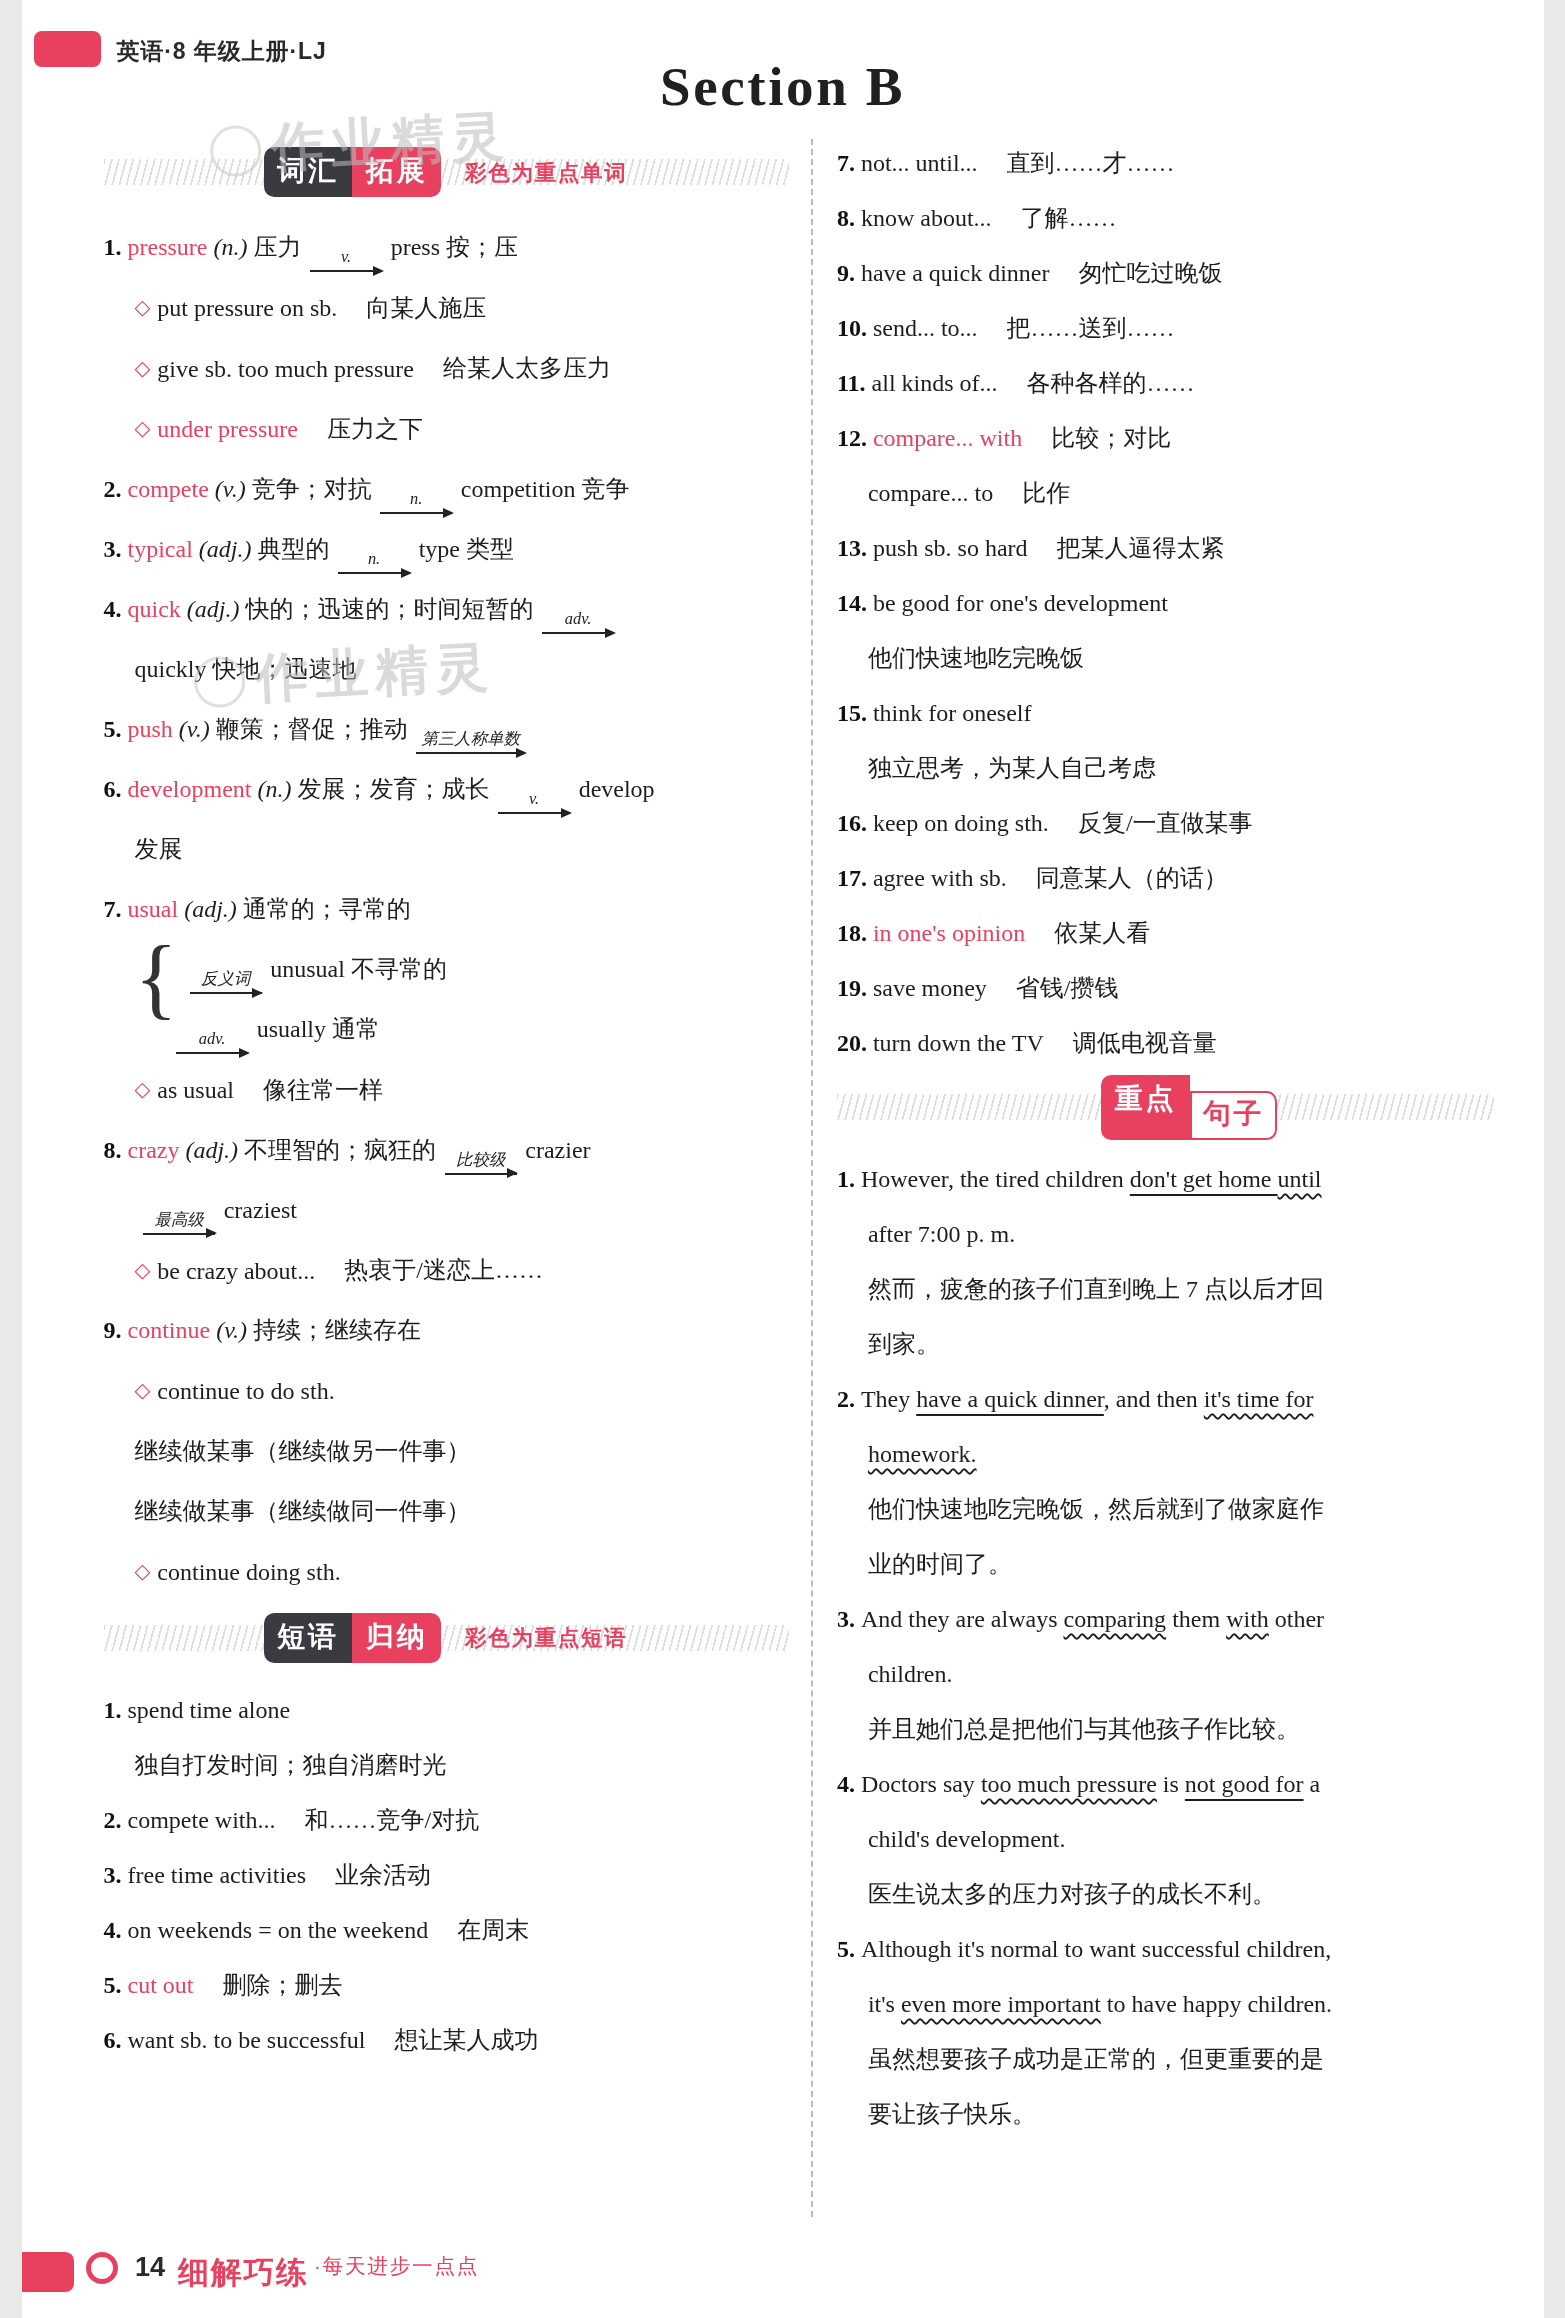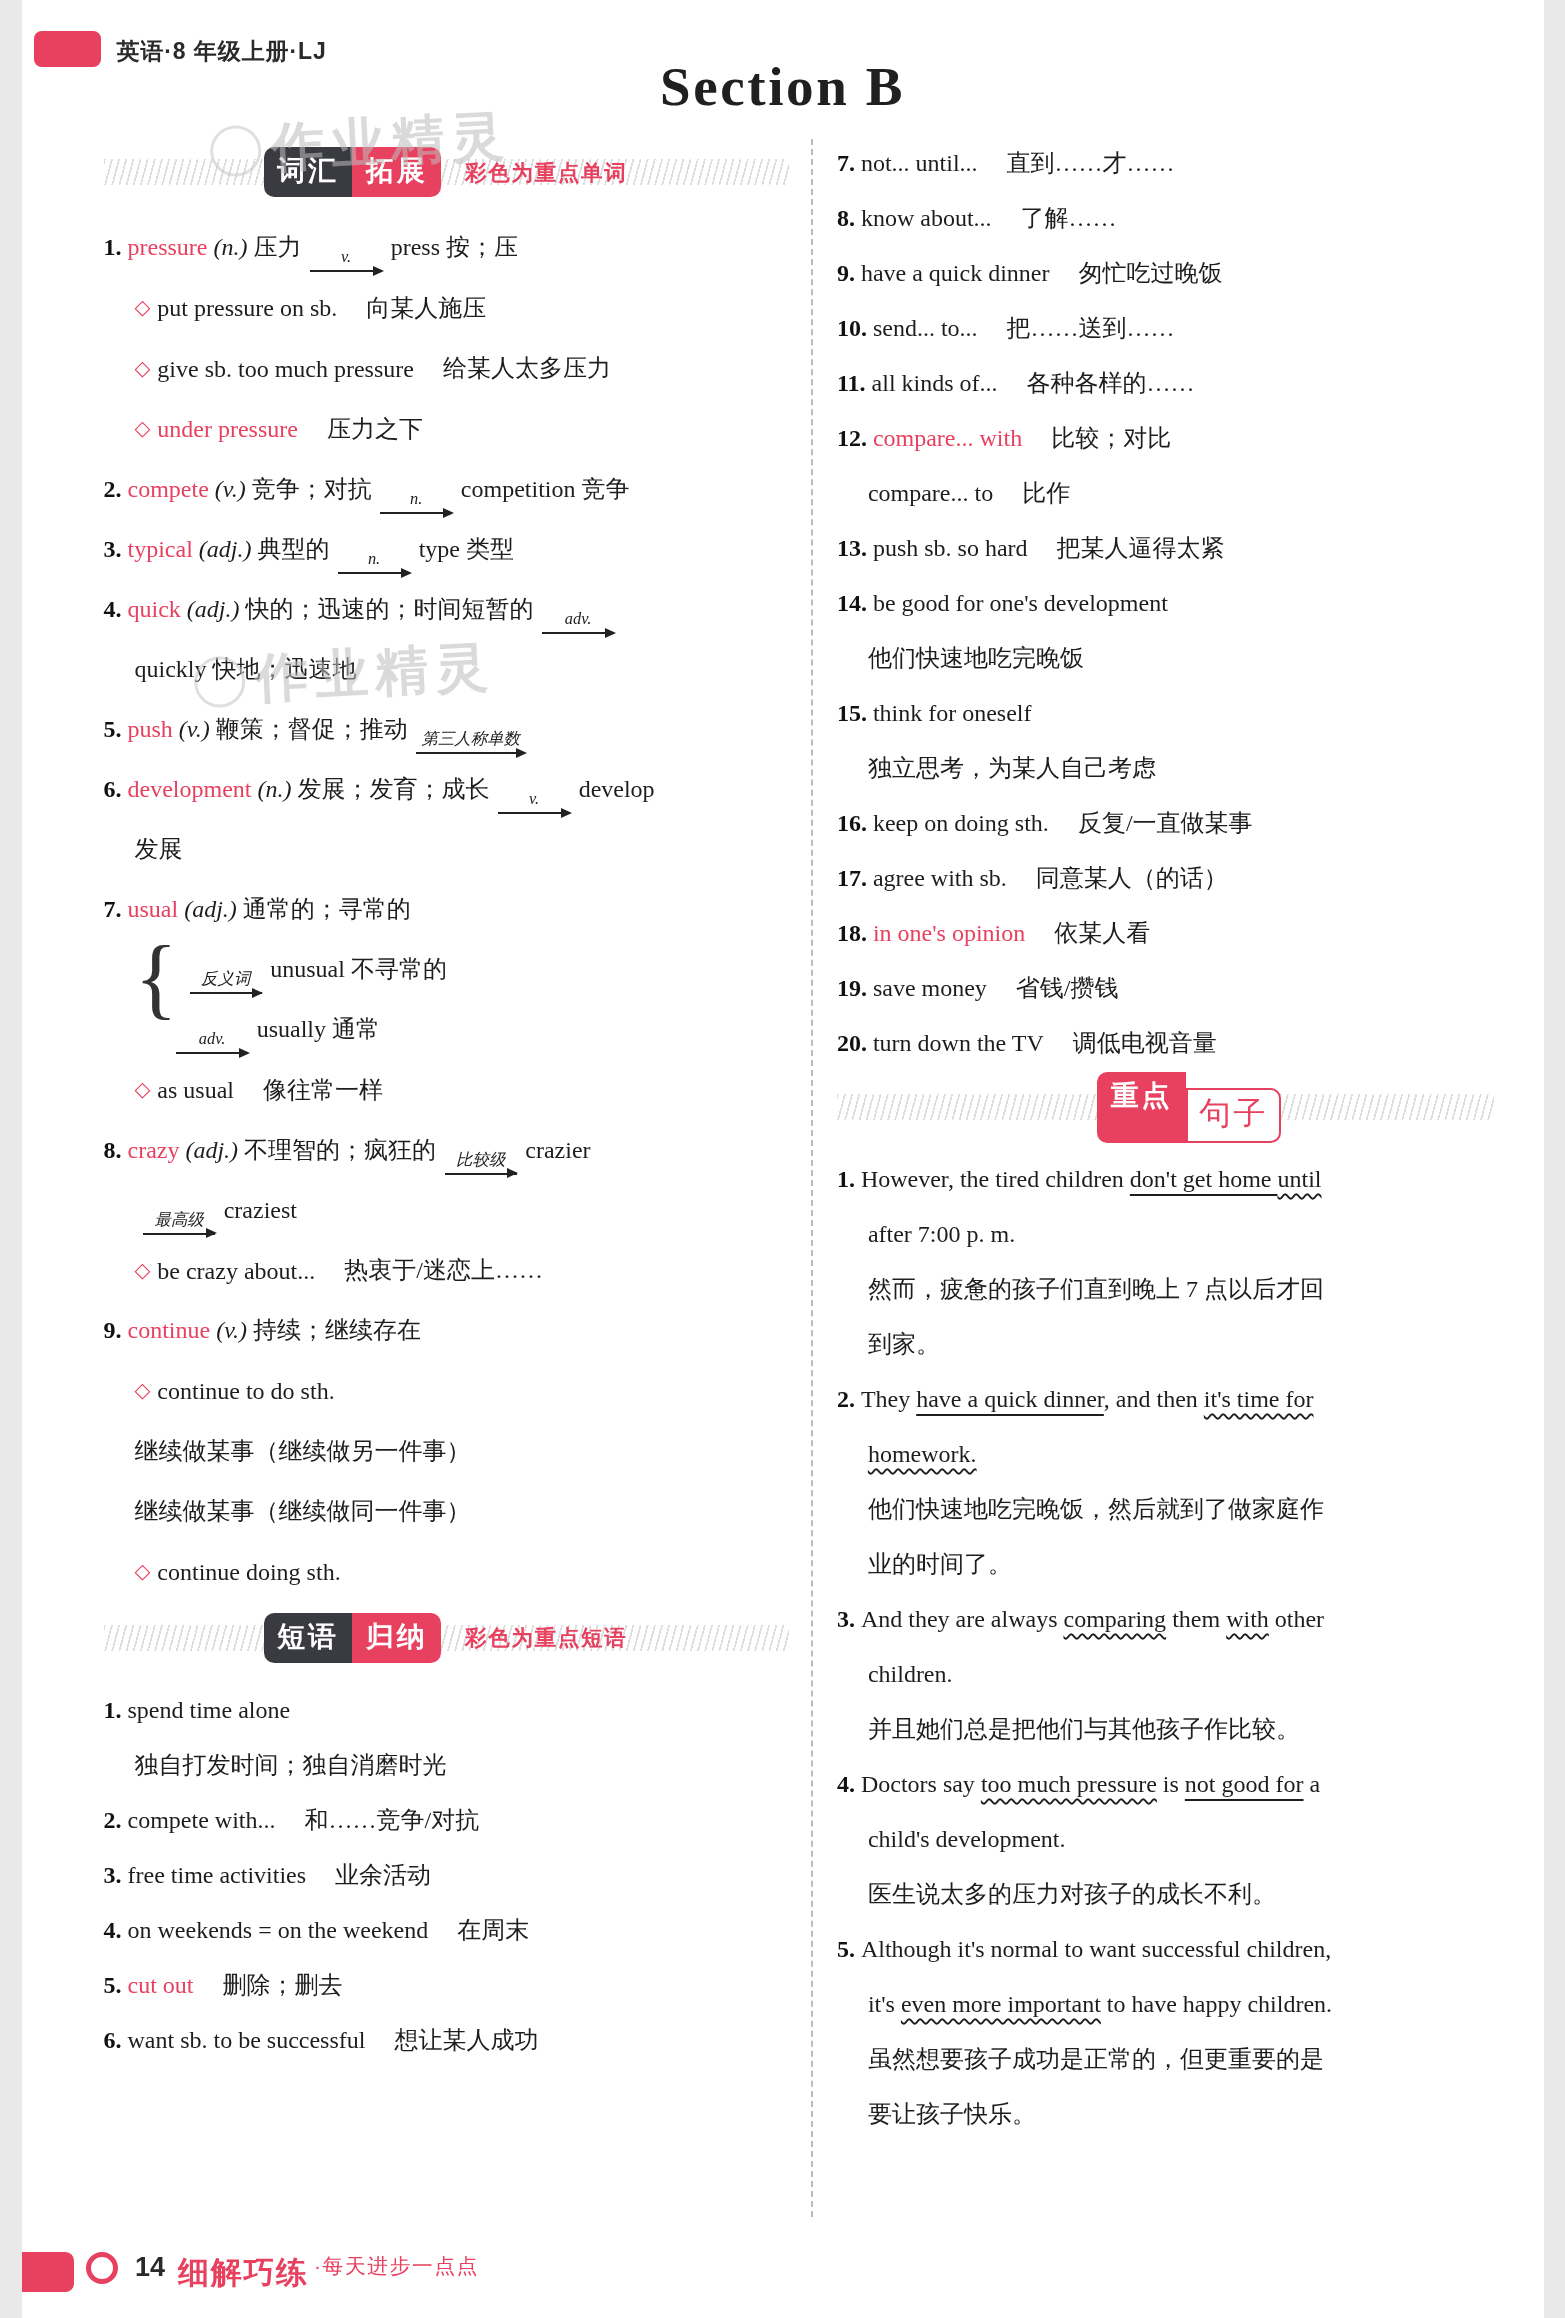--- a/index.html
+++ b/index.html
@@ -29,21 +29,21 @@
   .col-right{flex:1 1 auto;min-width:0;}
   
   .badge-row{position:relative;height:69px;display:flex;align-items:center;margin:1.7px 0 10.3px;}
   .hatch{position:absolute;left:0;right:0;top:50%;height:26px;transform:translateY(-50%);
     background:repeating-linear-gradient(105deg,rgba(150,150,150,.32) 0 1.7px,transparent 1.7px 6.9px);}
   .badge{position:relative;display:inline-flex;align-items:stretch;margin-left:112px;z-index:2;padding-left:48px;}
   .badge-center{margin:0 auto;}
   .badge-dark{background:var(--badge-dark);color:#fff;padding:5.2px 13.8px 6.9px;border-radius:10.3px 0 0 10.3px;font-family:"Liberation Sans","DejaVu Sans",sans-serif;font-weight:700;font-size:28px;letter-spacing:2.6px;}
   .badge-red{background:var(--accent);color:#fff;padding:5.2px 13.8px 6.9px;border-radius:0 10.3px 10.3px 0;font-family:"Liberation Sans","DejaVu Sans",sans-serif;font-weight:700;font-size:28px;letter-spacing:2.6px;}
   .badge-red.solo{border-radius:10.3px 0 0 10.3px;}
-  .badge-outline{background:#fff;color:var(--accent);border:2.6px solid var(--accent);padding:2.6px 11.2px 4.3px;border-radius:0 10.3px 10.3px 0;font-family:"Liberation Sans","DejaVu Sans",sans-serif;font-weight:400;font-size:32px;letter-spacing:2.6px;margin-top:16px;}
+  .badge-outline{background:#fff;color:var(--accent);border:2.6px solid var(--accent);padding:2.6px 11.2px 4.3px;border-radius:0 10.3px 10.3px 0;font-family:"Liberation Sans","DejaVu Sans",sans-serif;font-weight:700;font-size:28px;letter-spacing:2.6px;margin-top:16px;}
   .badge-note{position:relative;z-index:2;margin-left:24px;color:var(--accent);font-family:"Liberation Sans","DejaVu Sans",sans-serif;font-weight:700;font-size:21.5px;letter-spacing:1.7px;}
   
   .section{font-size:24px;}
   .vocab .line{line-height:60px;}
   .phrases .line{line-height:55px;}
   .sentences .line{line-height:55px;}
   .line{white-space:nowrap;}
   .ind0{padding-left:0;}
   .ind1{padding-left:31px;}
   .ind2{padding-left:64px;}

